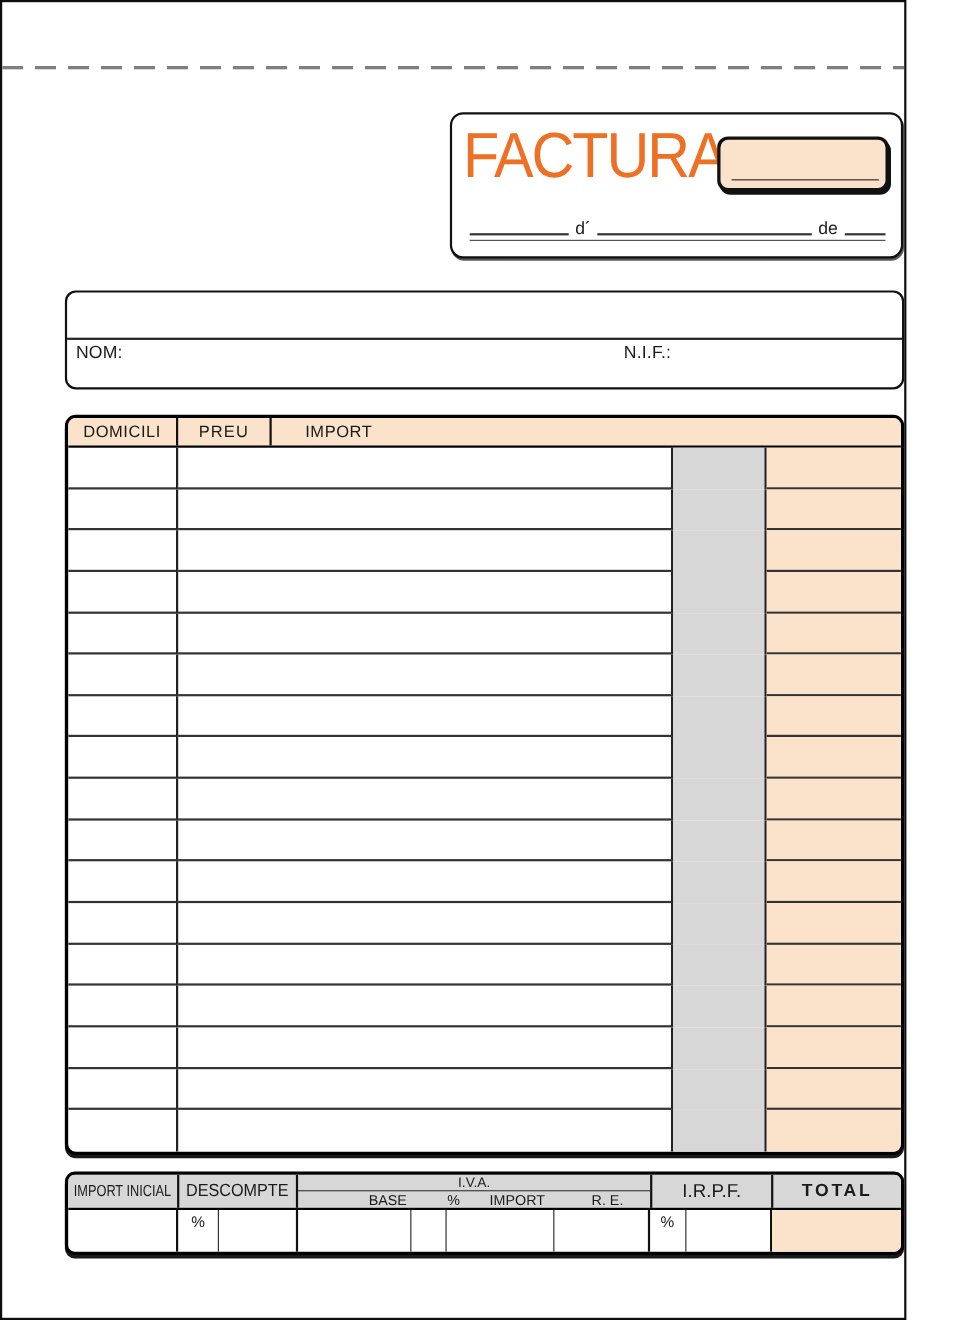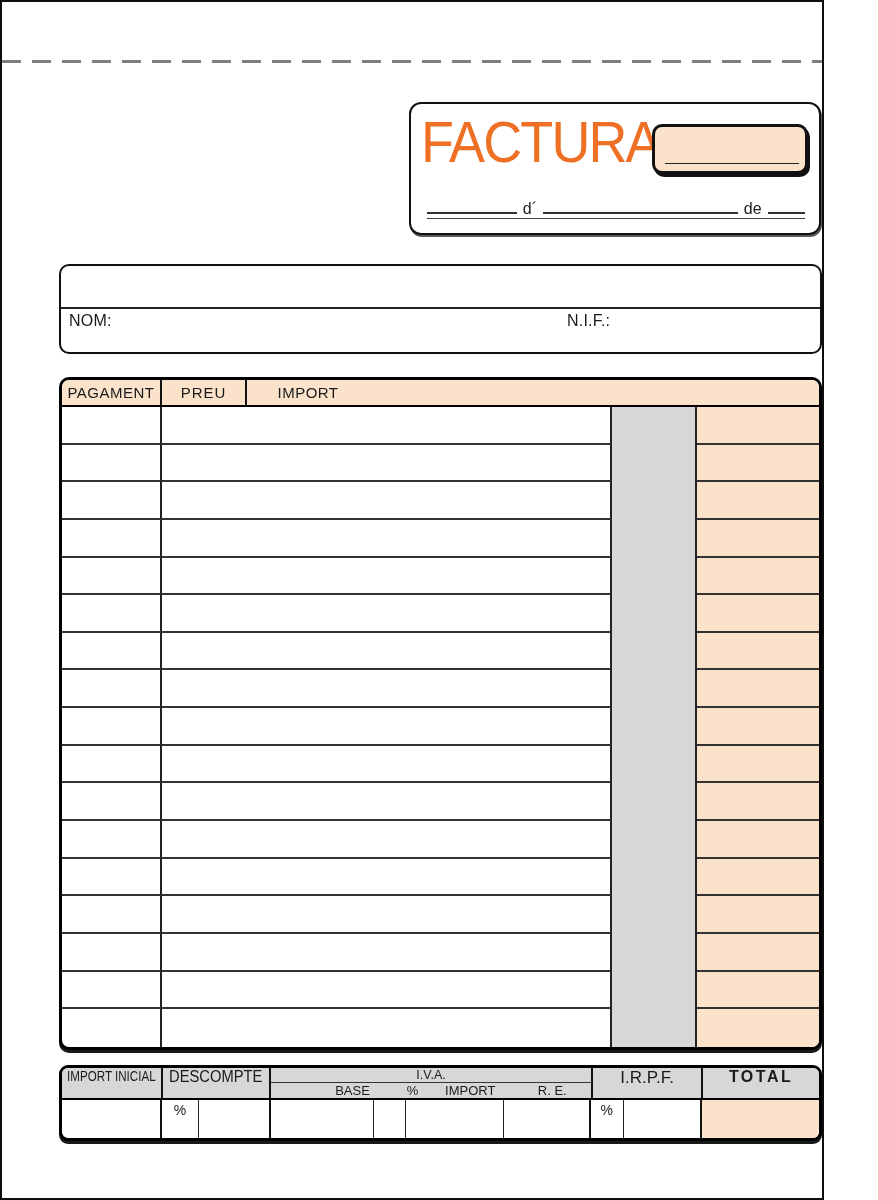--- a/index.html
+++ b/index.html
@@ -89,21 +89,21 @@
   .item-row:last-child .c-q, .item-row:last-child .c-d, .item-row:last-child .c-i { border-bottom:none; }
 
   
   .summary-box {
     position:absolute; left:57px; top:1063px; width:763px; height:76px;
     border:3px solid #000; border-radius:9px; overflow:hidden;
     box-shadow:0 3px 0 rgba(0,0,0,.9); background:#fff;
     display:flex; flex-direction:column;
   }
   .sum-head { display:flex; flex:0 0 30px; background:var(--grayfill); border-bottom:2px solid #000; }
-  .sh { display:flex; justify-content:center; font-size:15px; }
+  .sh { display:flex; align-items:center; justify-content:center; font-size:15px; }
   .sh-inicial { width:101px; border-right:2px solid #111; }
   .sh-inicial span { font-size:14.5px; transform:scaleX(.8); white-space:nowrap; }
   .sh-descompte { width:110px; border-right:2px solid #111; font-size:16px; }
   .sh-descompte span { transform:scaleX(.92); white-space:nowrap; }
   .sh-iva { width:322px; border-right:2px solid #111; display:flex; flex-direction:column; }
   .iva-top { flex:1; display:flex; align-items:center; justify-content:center; font-size:12.5px; border-bottom:1.5px solid #333; }
   .iva-sub { flex:1; display:flex;padding-left:36px; }
   .iva-sub div { display:flex; align-items:center; justify-content:center; font-size:13px; }
   .is-base { width:103px; } .is-pct { width:33px; } .is-import { width:98px; } .is-re { width:88px; }
   .sh-irpf { width:112px; border-right:2px solid #111; font-size:17px; }
@@ -146,21 +146,21 @@
 
   <div class="parties-box">
     <div class="party-row first">
       <span class="party-label pl-left">NOM:</span>
       <span class="party-label pl-right">N.I.F.:</span>
     </div>
   </div>
 
   <div class="items-table">
     <div class="thead">
-      <div class="th th-q">PAGAMENT</div>
+      <div class="th th-q">DOMICILI</div>
       <div class="th th-p">PREU</div>
       <div class="th th-i">IMPORT</div>
     </div>
     <div class="tbody">
       <div class="item-row">
         <div class="cell c-q"></div>
         <div class="cell c-d"></div>
         <div class="cell c-p"></div>
         <div class="cell c-i"></div>
       </div>

